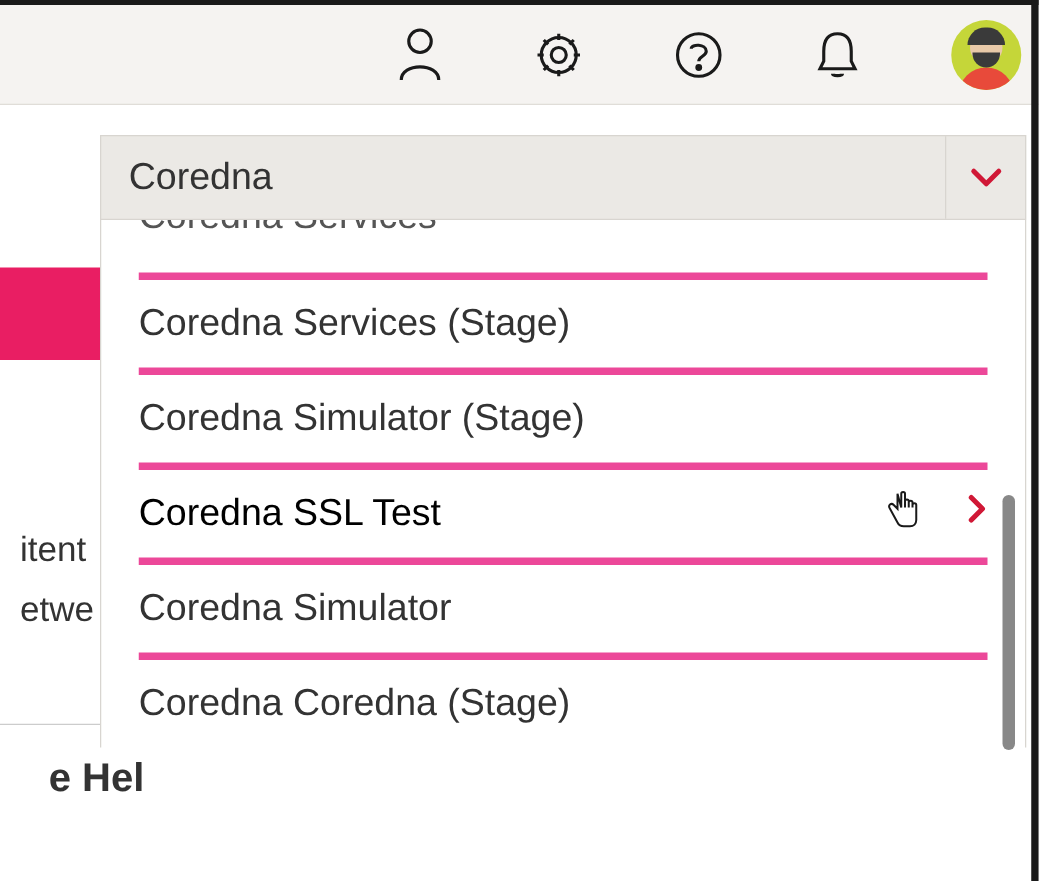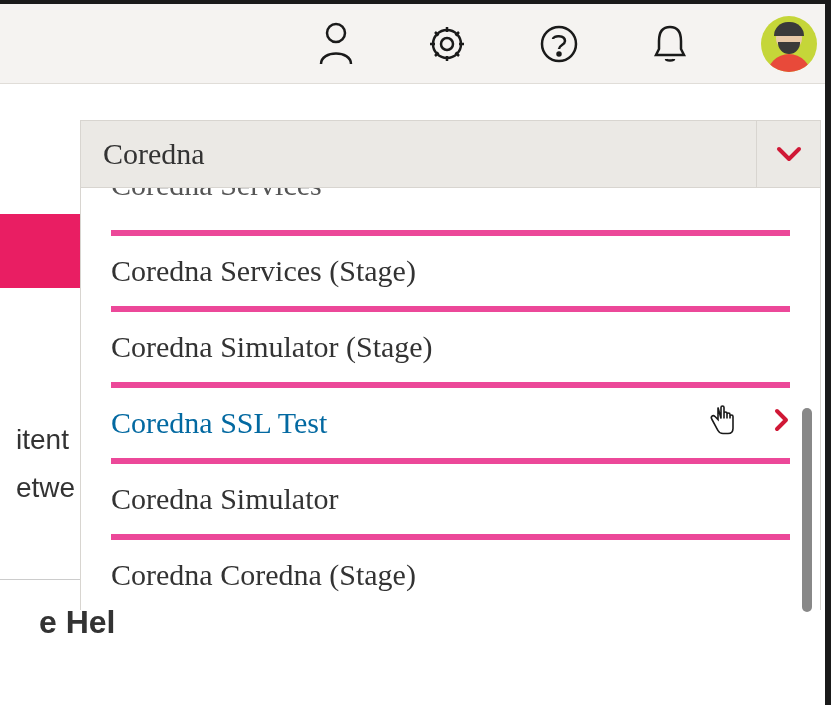--- a/index.html
+++ b/index.html
@@ -108,23 +108,22 @@
     .bg-divider {
       position: absolute;
       top: 495px;
       left: 0;
       right: 0;
       height: 1px;
       background: #ccc;
     }
     .dropdown-wrap {
       flex: 1;
-      padding: 36px 10px 0 0;
-      position: relative;
-      font-family: Liberation Serif, serif;
+      padding: 24px 10px 0 0;
+      position: relative;
     }
     .dropdown-header {
       height: 68px;
       background: #ebe9e5;
       border: 1px solid #d8d5d0;
       display: flex;
       align-items: center;
       padding-left: 22px;
       font-size: 30px;
       color: #333;
@@ -166,21 +165,21 @@
       padding-bottom: 6px;
       border-top: none;
       overflow: hidden;
     }
     .clipped-text {
       position: relative;
       top: -22px;
       color: #555;
     }
     .list-item.highlighted {
-      color: #0369a1;
+      color: #000000;
     }
     .item-chevron {
       position: absolute;
       right: 0;
       top: 50%;
       transform: translateY(-50%);
     }
     .cursor-hand {
       position: absolute;
       right: 54px;

